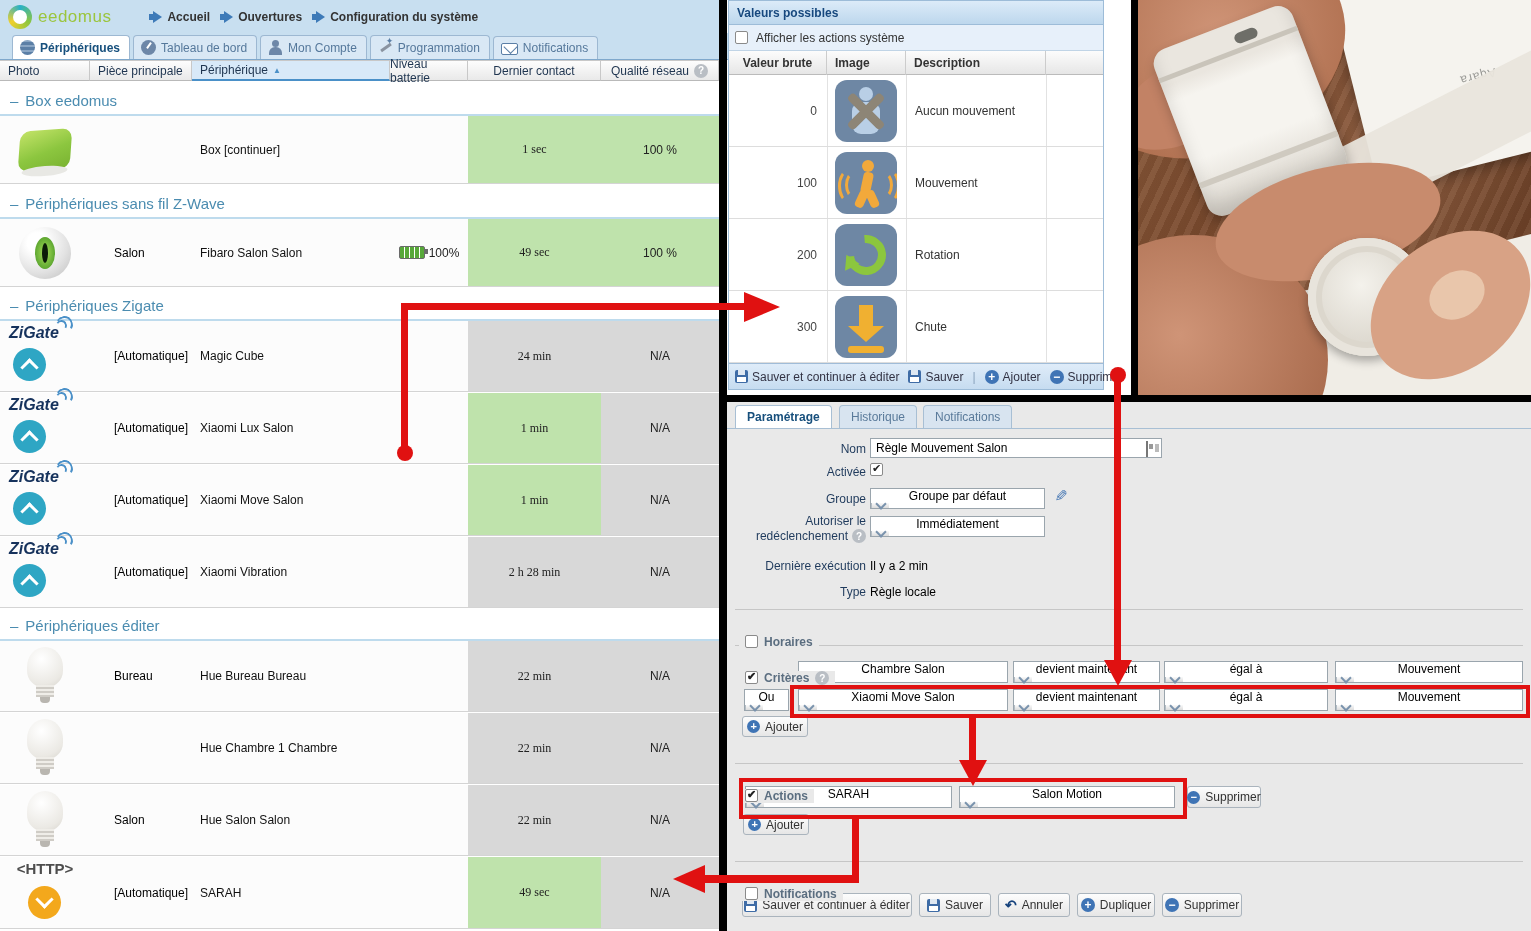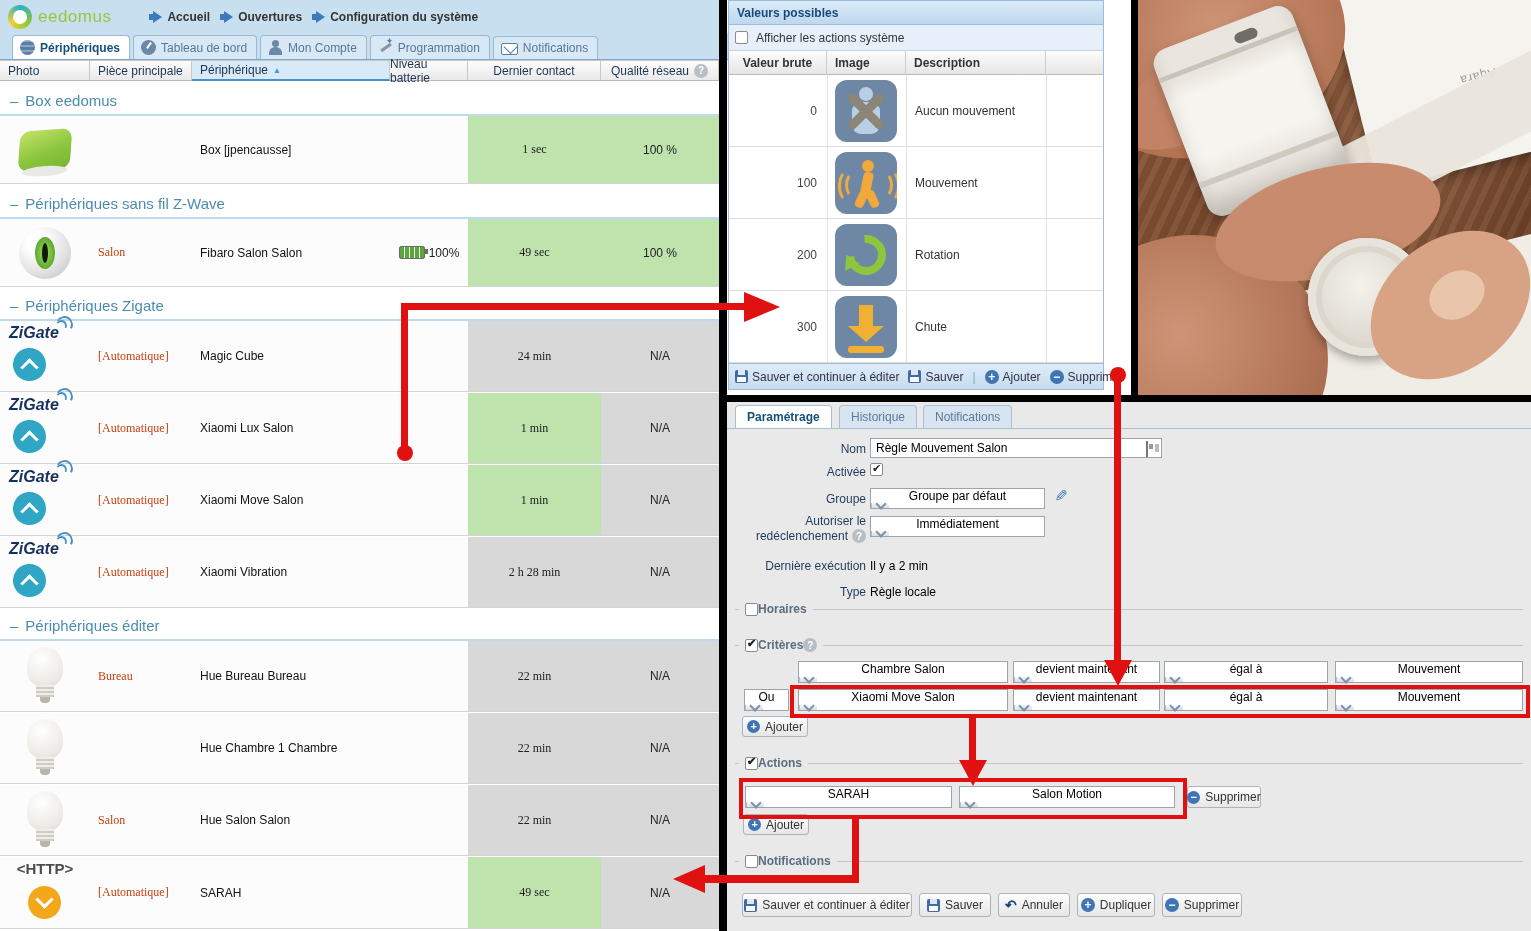--- a/index.html
+++ b/index.html
@@ -41,21 +41,21 @@
   .th.center{justify-content:center;padding-left:0;}
   .th.sorted{background:#d8e9f8;border-bottom:2px solid #4a90c8;}
   .sortarrow{color:#4a90c8;font-size:8px;margin-left:5px;}
   .helpdot{width:14px;height:14px;border-radius:50%;background:#b9bec4;color:#fff;font-size:10px;font-weight:bold;
            display:inline-flex;align-items:center;justify-content:center;margin-left:5px;flex:0 0 auto;}
 
   .sechead{left:0;width:719px;height:29px;border-bottom:2px solid #bedbed;display:flex;align-items:center;padding-left:10px;box-sizing:border-box;background:#fff;color:#4b8cb0;font-size:15px;gap:7px;cursor:pointer;}
   .drow{left:0;width:719px;background:#fcfcfc;border-bottom:1px solid #d4d4d4;box-sizing:border-box;cursor:pointer;}
   .cell{position:absolute;top:0;bottom:0;display:flex;align-items:center;}
   .c-photo{left:0;width:90px;justify-content:center;}
-  .c-room{left:90px;width:102px;padding-left:8px;color:#c2410c;font-family:Liberation Serif, serif;}
+  .c-room{left:106px;width:102px;padding-left:8px;color:#000000;}
   .c-name{left:192px;width:198px;padding-left:8px;color:#111;}
   .c-batt{left:390px;width:78px;justify-content:center;gap:4px;}
   .c-contact{left:468px;width:133px;justify-content:center;font-family:Liberation Serif, serif;}
   .c-quality{left:601px;width:118px;justify-content:center;}
   .green{background:#bfe3ac;}
   .gray{background:#d8d8d8;}
 
   
   .ic-box{width:52px;height:40px;border-radius:10px;background:linear-gradient(160deg,#c3e368,#8cc63f 55%,#79b231);transform:rotate(-4deg) skewX(-8deg);position:relative;}
   .ic-box::after{content:"";position:absolute;left:4px;bottom:-6px;width:46px;height:10px;border-radius:50%;background:#e8e8e4;}
@@ -146,21 +146,21 @@
   .stab{position:absolute;display:flex;align-items:center;padding:4px 11px;border:1px solid #a8bfd4;border-bottom:none;border-radius:4px 4px 0 0;background:#d8e4f0;color:#5a7a9a;cursor:pointer;}
   .stab.active{background:#fff;color:#174f7c;font-weight:bold;}
   .stabline{position:absolute;left:0;top:26px;width:804px;height:1px;background:#a8bfd4;}
   .flabel{position:absolute;width:139px;text-align:right;color:#1f3a5c;}
   .fvalue{position:absolute;color:#000;}
   .input{position:absolute;background:#fff;border:1px solid #9aa5ad;box-sizing:border-box;display:flex;align-items:center;padding:0 5px;color:#000;}
   .sel{position:absolute;background:#fff;border:1px solid #9aa5ad;box-sizing:border-box;display:flex;align-items:center;cursor:pointer;flex-direction:column;}
   .sel-t{flex:1;padding:0 5px;white-space:nowrap;overflow:hidden;color:#000;}
   .sel-b{width:17px;align-self:stretch;border-left:1px solid #b5bec6;background:linear-gradient(#fafafa,#dcdcdc);display:flex;align-items:center;justify-content:center;flex:0 0 auto;}
   .chev{width:6px;height:6px;border-right:2px solid #7a93ad;border-bottom:2px solid #7a93ad;transform:rotate(45deg);margin-top:-3px;}
-  .leg{position:absolute;background:#e9e9e9;padding:0 6px;display:flex;align-items:center;font-weight:bold;color:#5b6e80;z-index:2;}
+  .leg{position:absolute;background:#e9e9e9;padding:0 6px;display:flex;align-items:flex-start;gap:6px;font-weight:bold;color:#5b6e80;z-index:2;margin-top:33px;}
   .fline{position:absolute;height:1px;background:#c6c6c6;z-index:1;}
   .btn{position:absolute;display:flex;align-items:center;justify-content:center;gap:5px;background:linear-gradient(#fdfdfd,#e6e6e6);
        border:1px solid #aab4bd;border-radius:3px;box-sizing:border-box;color:#333;cursor:pointer;white-space:nowrap;}
   .vcard{width:15px;height:11px;border:1px solid #777;background:#e9e9e9;position:relative;}
   .vcard::after{content:"";position:absolute;left:2px;top:2px;width:4px;height:5px;background:#999;box-shadow:6px 0 0 #bbb,6px 3px 0 #bbb;}
   .pencil{color:#4a7ab5;font-size:16px;transform:rotate(90deg);display:inline-block;}
   .undo{color:#15427c;font-weight:bold;font-size:14px;}
 
   
   .blackbar{background:#000;z-index:5;}
@@ -243,21 +243,21 @@
 
     <div class="abs sechead" style="top:87px">
       <span>–</span>
       <span>Box eedomus</span>
     </div>
     <div class="abs drow" style="top:116px;height:68px">
       <div class="cell c-photo">
           <div class="ic-box"></div>
         </div>
       <div class="cell c-room"></div>
-      <div class="cell c-name">Box [jpencausse]</div>
+      <div class="cell c-name">Box [continuer]</div>
       <div class="cell c-contact green">1 sec</div>
       <div class="cell c-quality green">100 %</div>
     </div>
 
     <div class="abs sechead" style="top:190px">
       <span>–</span>
       <span>Périphériques sans fil Z-Wave</span>
     </div>
     <div class="abs drow" style="top:219px;height:68px">
       <div class="cell c-photo">

